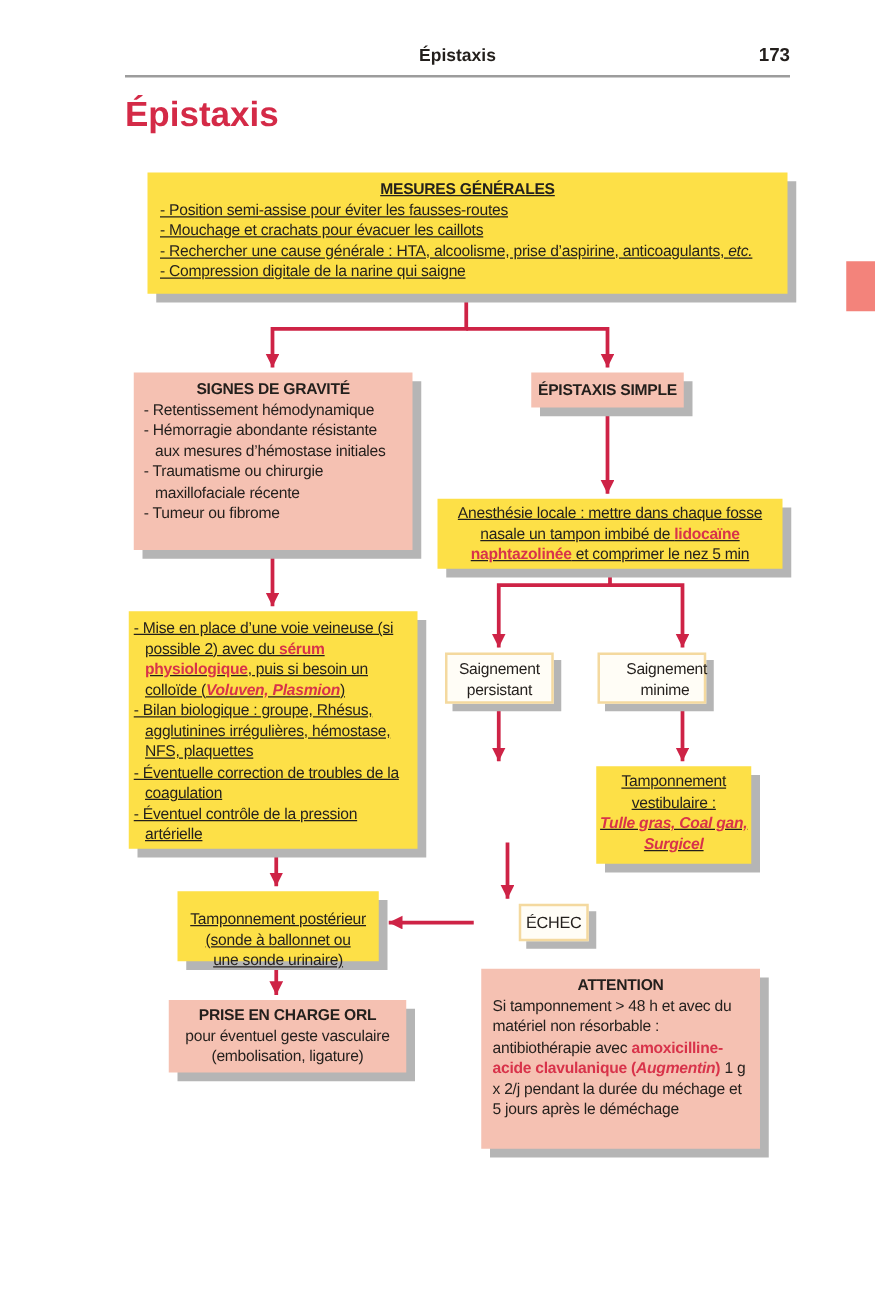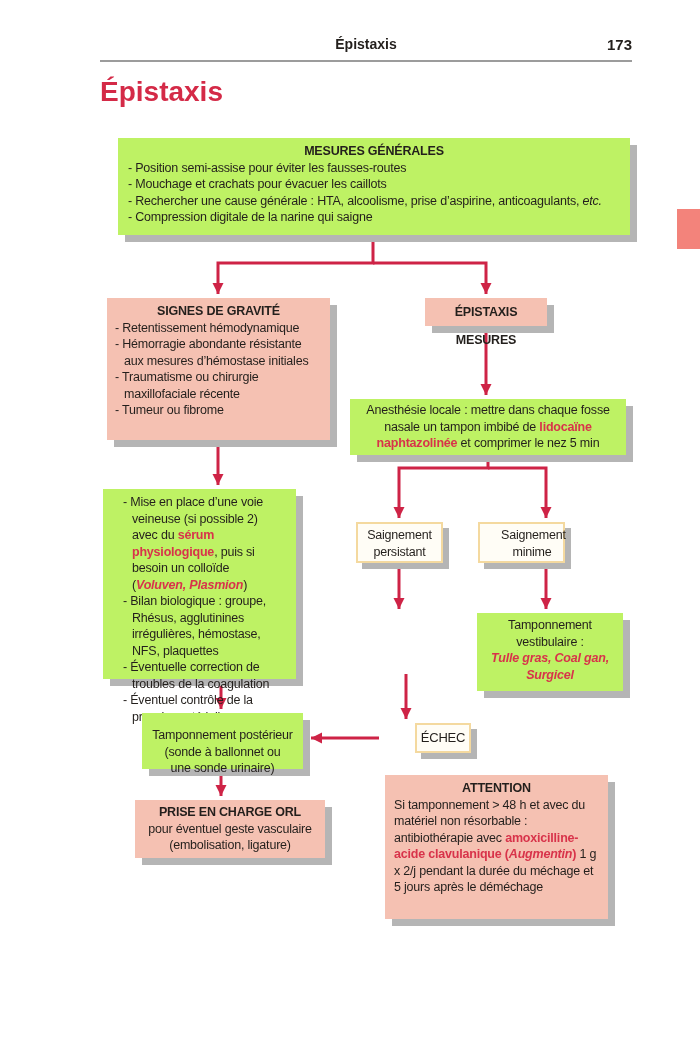--- a/index.html
+++ b/index.html
@@ -9,39 +9,39 @@
   }
   
   .pagehead{position:absolute;left:100px;top:36px;width:532px;height:22px;}
   .running-title{display:block;text-align:center;font-weight:bold;font-size:14px;}
   .page-number{position:absolute;right:0;top:0;font-weight:bold;font-size:15px;}
   .head-rule{position:absolute;left:100px;top:60px;width:532px;height:2px;background:#9c9c9c;}
   .main-title{position:absolute;left:100px;top:76px;font-size:28px;font-weight:bold;color:#d42a47;}
   .chapter-tab{position:absolute;left:677px;top:209px;width:23px;height:40px;background:#f3837b;}
   
   .box{position:absolute;box-sizing:border-box;font-size:12.5px;line-height:16.5px;letter-spacing:-0.2px;}
-  .yellow{background:#bef264;box-shadow:7px 7px 0 #b5b5b5;}
+  .yellow{background:#fde047;box-shadow:7px 7px 0 #b5b5b5;text-decoration:underline;}
   .pink{background:#f5c1b2;box-shadow:7px 7px 0 #b5b5b5;}
   .white{background:#fffdf6;border:2px solid #f4d99f;box-shadow:6px 6px 0 #b5b5b5;}
   .box-title{font-weight:bold;text-align:center;}
   .item{padding-left:9px;text-indent:-9px;}
   .center{text-align:center;}
   .red{color:#d8334a;font-weight:bold;}
   .redital{color:#d8334a;font-weight:bold;font-style:italic;}
   .ital{font-style:italic;}
   
   .b-mesures{left:118px;top:138px;width:512px;height:97px;padding:5px 10px;}
   .b-gravite{left:107px;top:298px;width:223px;height:142px;padding:5px 8px;}
   .b-simple{left:425px;top:298px;width:122px;height:28px;line-height:28px;}
   .b-anesthesie{left:350px;top:399px;width:276px;height:56px;padding:3px 7px;}
-  .b-voie{left:103px;top:489px;width:193px;height:190px;padding:5px 20px;}
+  .b-voie{left:103px;top:489px;width:231px;height:190px;padding:5px 4px;}
   .b-persistant{left:356px;top:522px;width:87px;height:41px;padding-top:3px;}
   .b-minime{left:478px;top:522px;width:87px;height:41px;padding-top:3px;padding-left:21px;}
   .b-tampant{left:355px;top:613px;width:103px;height:61px;padding-top:4px;}
-  .b-tampvest{left:477px;top:613px;width:146px;height:78px;padding-top:4px;}
+  .b-tampvest{left:477px;top:613px;width:124px;height:78px;padding-top:4px;}
   .b-echec{left:379px;top:723px;width:56px;height:30px;line-height:26px;font-size:13px;margin-left:36px;}
   .b-tamppost{left:142px;top:713px;width:161px;height:56px;padding-top:14px;}
   .b-orl{left:135px;top:800px;width:190px;height:58px;padding-top:4px;}
   .b-attention{left:385px;top:775px;width:223px;height:144px;padding:5px 9px;}
   
   .arrows{position:absolute;left:0;top:0;pointer-events:none;}
 </style>
 </head>
 <body>
 
@@ -88,21 +88,21 @@
   </div>
 
   <div class="box pink b-gravite">
     <div class="box-title">SIGNES DE GRAVITÉ</div>
     <div class="item">- Retentissement hémodynamique</div>
     <div class="item">- Hémorragie abondante résistante aux mesures d’hémostase initiales</div>
     <div class="item">- Traumatisme ou chirurgie maxillofaciale récente</div>
     <div class="item">- Tumeur ou fibrome</div>
   </div>
 
-  <div class="box pink box-title b-simple">ÉPISTAXIS MESURES</div>
+  <div class="box pink box-title b-simple">ÉPISTAXIS SIMPLE</div>
 
   <div class="box yellow center b-anesthesie">
     <span>Anesthésie locale : mettre dans chaque fosse nasale un tampon imbibé de </span><span class="red">lidocaïne naphtazolinée</span><span> et comprimer le nez 5 min</span>
   </div>
 
   <div class="box yellow b-voie">
     <div class="item">
       <span>- Mise en place d’une voie veineuse (si possible 2) avec du </span><span class="red">sérum physiologique</span><span>, puis si besoin un colloïde (</span><span class="redital">Voluven, Plasmion</span><span>)</span>
     </div>
     <div class="item">- Bilan biologique : groupe, Rhésus, agglutinines irrégulières, hémostase, NFS, plaquettes</div>

